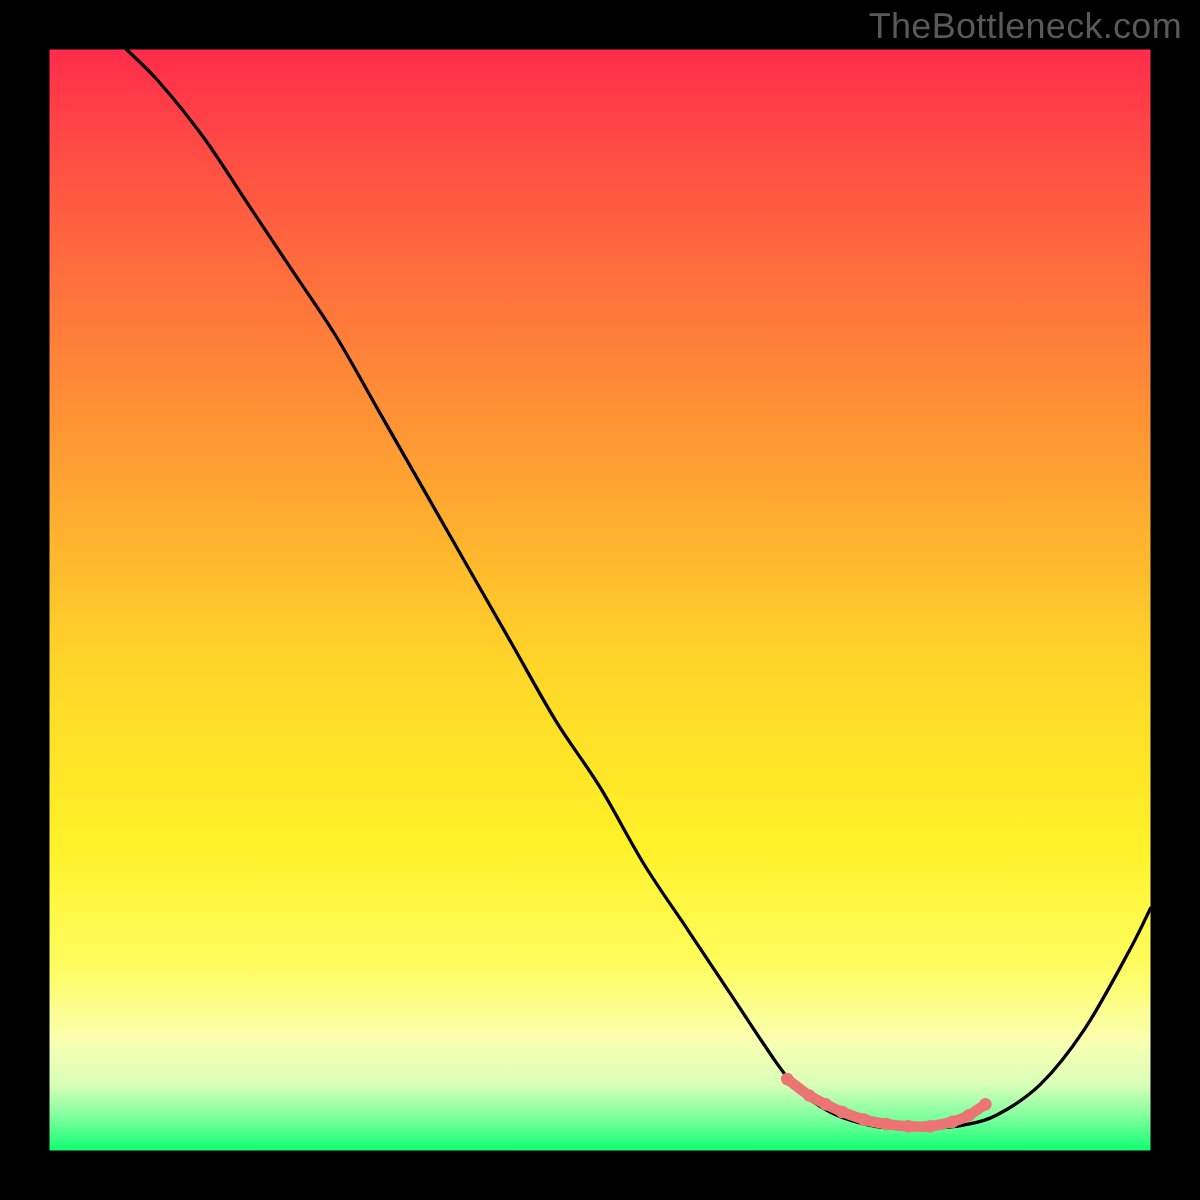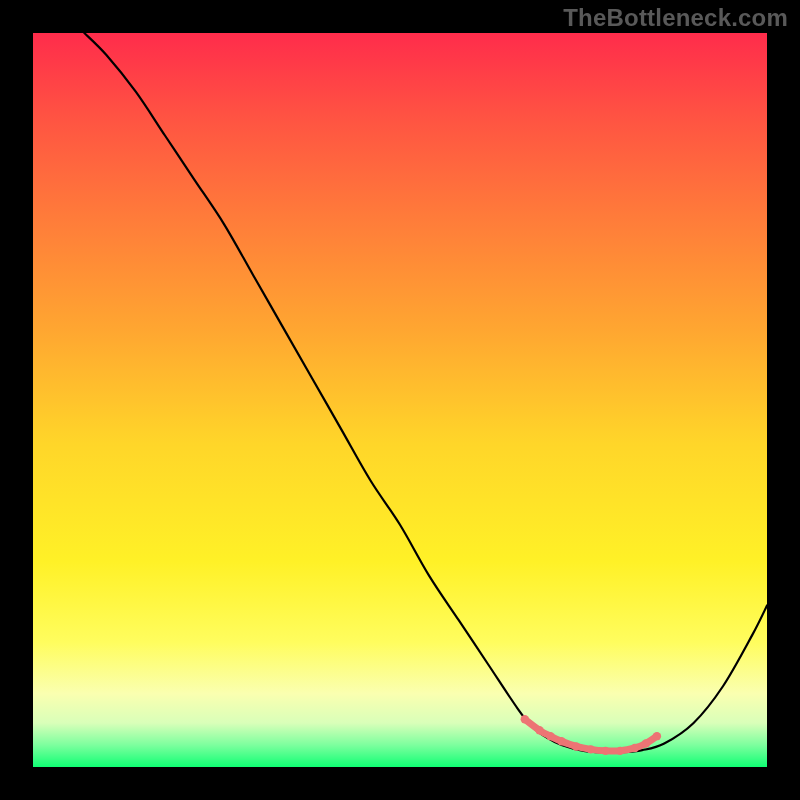--- a/index.html
+++ b/index.html
@@ -15,21 +15,21 @@
     position: relative;
     width: 800px;
     height: 800px;
     background: #000000;
   }
   .watermark {
     position: absolute;
     top: 4px;
     right: 12px;
     font-size: 24px;
-    font-weight: 700;
+    font-weight: 400;
     color: #595959;
     letter-spacing: 0.2px;
     z-index: 10;
   }
   .plot-wrap {
     position: absolute;
     left: 33px;
     top: 33px;
     width: 734px;
     height: 734px;

